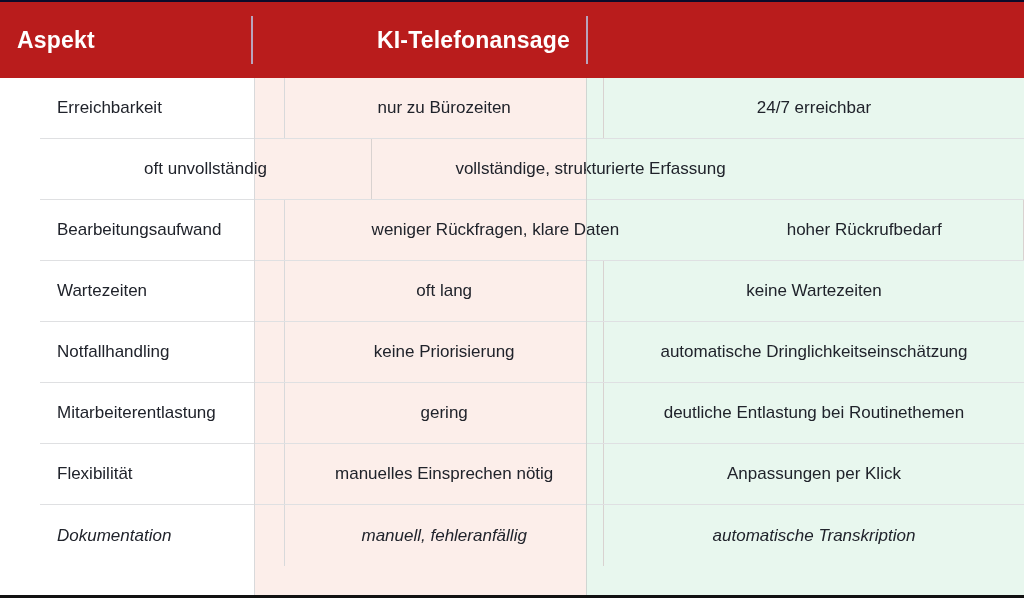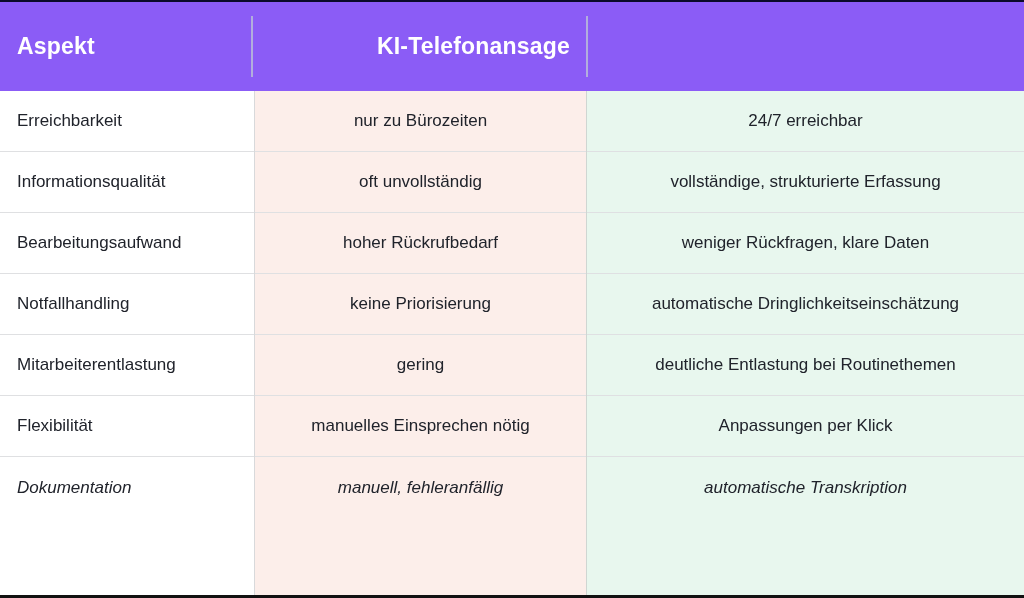--- a/index.html
+++ b/index.html
@@ -21,22 +21,22 @@
     box-sizing: border-box;
     border-top: 2px solid #0b0b2a;
     border-bottom: 3px solid #111111;
     background: #ffffff;
     overflow: hidden;
   }
 
   
   .thead {
     display: flex;
-    height: 89px;
-    background: #8b5cf6;
+    height: 76px;
+    background: #b91c1c;
     box-sizing: border-box;
     position: relative;
   }
   .th {
     display: flex;
     align-items: center;
     box-sizing: border-box;
     color: #ffffff;
     font-size: 23px;
     font-weight: bold;
@@ -84,20 +84,21 @@
   .rows {
     position: relative;
     z-index: 2;
   }
   .tr {
     display: flex;
     height: 61px;
     box-sizing: border-box;
     border-bottom: 1px solid #dfe0e2;
     position: relative;
+    margin-left: 40px;
   }
   .tr:last-child {
     height: 112px;
     border-bottom: none;
     align-items: flex-start;
   }
   .tr:last-child .td {
     height: 61px;
     font-style: italic;
   }
@@ -157,31 +158,35 @@
 
     <div class="rows">
 
       <div class="tr">
         <div class="td td-aspect">Erreichbarkeit</div>
         <div class="td td-klass">nur zu Bürozeiten</div>
         <div class="td td-ki">24/7 erreichbar</div>
       </div>
 
       <div class="tr">
-        <div class="td td-aspect">Informationsqualität</div>
         <div class="td td-klass">oft unvollständig</div>
         <div class="td td-ki">vollständige, strukturierte Erfassung</div>
       </div>
 
       <div class="tr">
         <div class="td td-aspect">Bearbeitungsaufwand</div>
+        <div class="td td-ki">weniger Rückfragen, klare Daten</div>
         <div class="td td-klass">hoher Rückrufbedarf</div>
-        <div class="td td-ki">weniger Rückfragen, klare Daten</div>
-      </div>
-
+      </div>
+
+      <div class="tr">
+        <div class="td td-aspect">Wartezeiten</div>
+        <div class="td td-klass">oft lang</div>
+        <div class="td td-ki">keine Wartezeiten</div>
+      </div>
 
       <div class="tr">
         <div class="td td-aspect">Notfallhandling</div>
         <div class="td td-klass">keine Priorisierung</div>
         <div class="td td-ki">automatische Dringlichkeitseinschätzung</div>
       </div>
 
       <div class="tr">
         <div class="td td-aspect">Mitarbeiterentlastung</div>
         <div class="td td-klass">gering</div>

